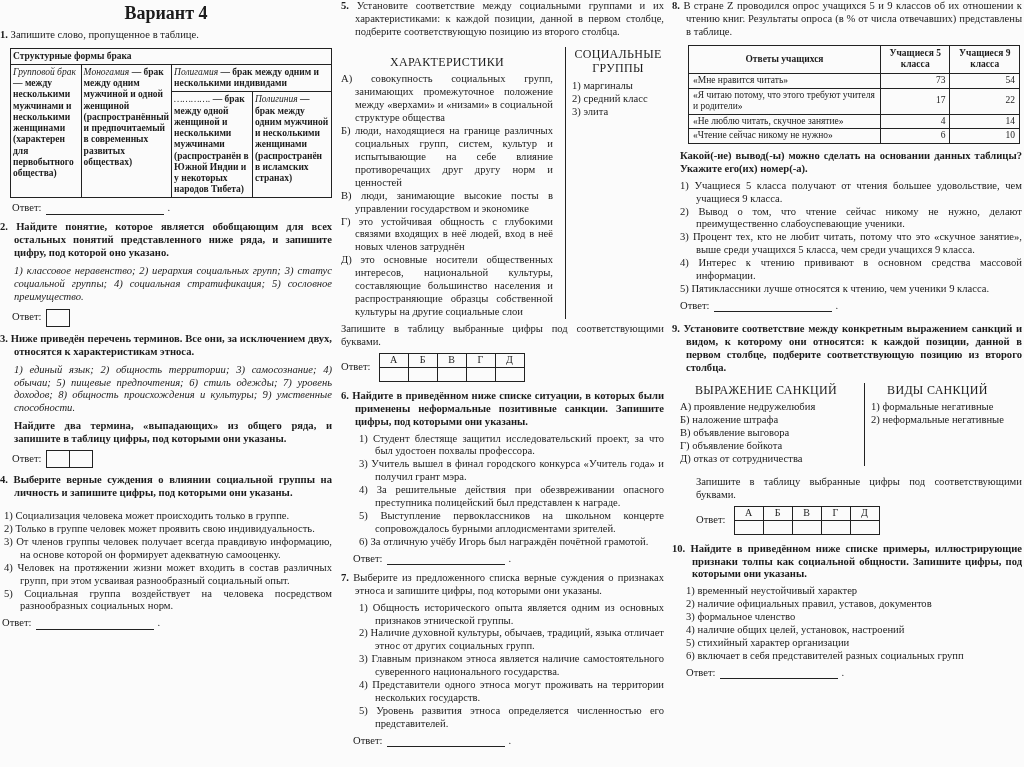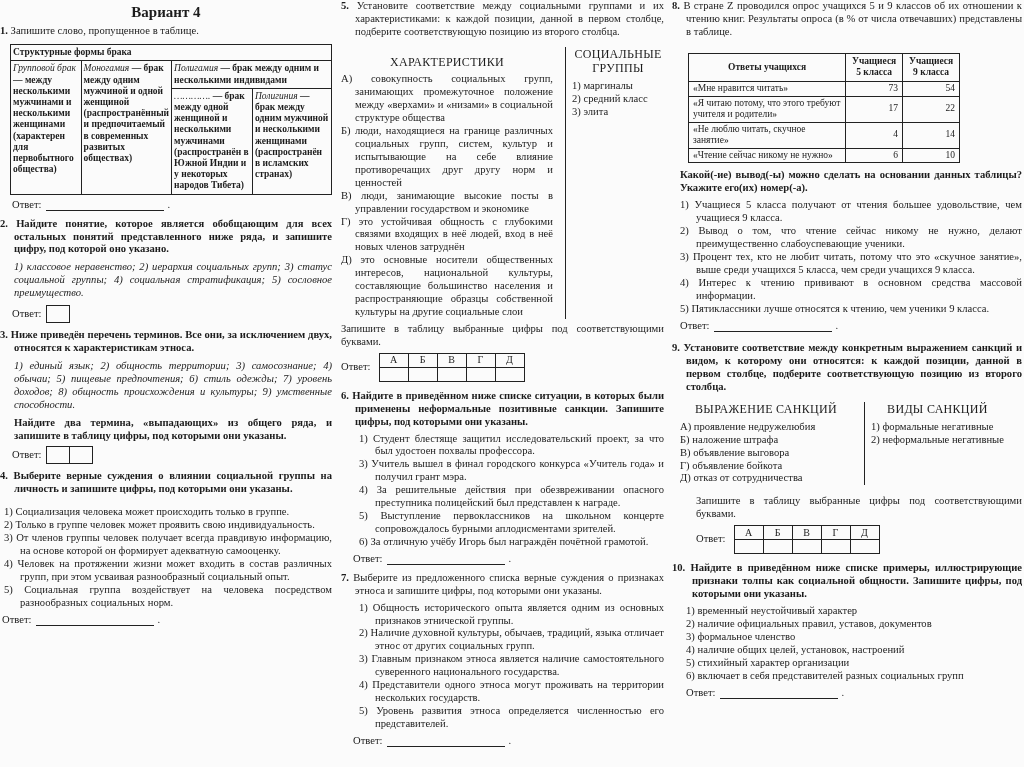--- a/index.html
+++ b/index.html
@@ -5,38 +5,38 @@
   html, body { margin:0; padding:0; }
   body {
     width:1024px; height:767px; overflow:hidden; background:#fbfbfb;
     font-family:"Liberation Serif","DejaVu Serif",serif; color:#1c1c1c;
     position:relative; font-size:10.6px; line-height:1.22;
   }
   .col { position:absolute; top:0; }
   #col1 { left:0; width:332px; }
   #col2 { left:341px; width:323px; }
   #col3 { left:672px; width:350px; }
-  .title { text-align:center; font-weight:bold; font-size:15px; margin:3px 0 4px 0; }
+  .title { text-align:center; font-weight:bold; font-size:18px; margin:3px 0 4px 0; }
   .task { margin:0 0 3px 0; }
   .task-head { font-weight:bold; text-align:justify; padding-left:14px; text-indent:-14px; }
   .task-head .num { font-weight:bold; }
   .sub { padding-left:14px; }
   .italic-list { font-style:italic; text-align:justify; padding-left:14px; margin:5px 0; }
   .answer-line { padding-left:12px; margin:4px 0 6px 0; display:flex; align-items:center; gap:4px; }
   .answer-line .line { display:inline-block; width:118px; border-bottom:1px solid #222; height:11px; }
   .box { display:inline-block; width:22px; height:16px; border:1px solid #222; }
   .box2 { display:inline-flex; border:1px solid #222; }
   .box2 span { width:22px; height:16px; display:inline-block; }
   .box2 span + span { border-left:1px solid #222; }
   ol.items { list-style:none; margin:4px 0 3px 0; padding:0 0 0 18px; }
   ol.items li { padding-left:16px; text-indent:-16px; text-align:justify; margin:0; }
   table.t1 { border-collapse:collapse; margin:6px 0 4px 10px; width:322px; font-size:9.5px; font-weight:bold; line-height:1.18; }
   table.t1 td { border:1.5px solid #222; text-align:left; vertical-align:top; padding:2px 2px; }
   table.t1 .it { font-style:italic; font-weight:normal; }
-  table.t8 { border-collapse:collapse; margin:14px 0 6px 16px; width:272px; font-size:9.5px;padding-left:42px; }
+  table.t8 { border-collapse:collapse; margin:6px 0 6px 16px; width:332px; font-size:9.5px;padding-left:42px; }
   table.t8 td { border:1.5px solid #222; padding:1px 4px; }
   table.t8 th { border:1.5px solid #222; padding:2px 4px; font-weight:bold; font-size:9.5px; }
   table.t8 td.v { text-align:right; }
   .match { display:flex; margin:8px 0 4px 0; }
   .match .left { border-right:1px solid #222; padding-right:12px; }
   .match .hdr { text-align:center; font-size:12px; letter-spacing:0.3px; margin-bottom:4px; }
   .match .right { padding-left:6px; }
   .match ul { list-style:none; padding:0; margin:0; }
   .match ul li { padding-left:14px; text-indent:-14px; text-align:justify; }
   .grid-answer { display:flex; align-items:center; gap:8px; margin:4px 0 8px 12px; }

